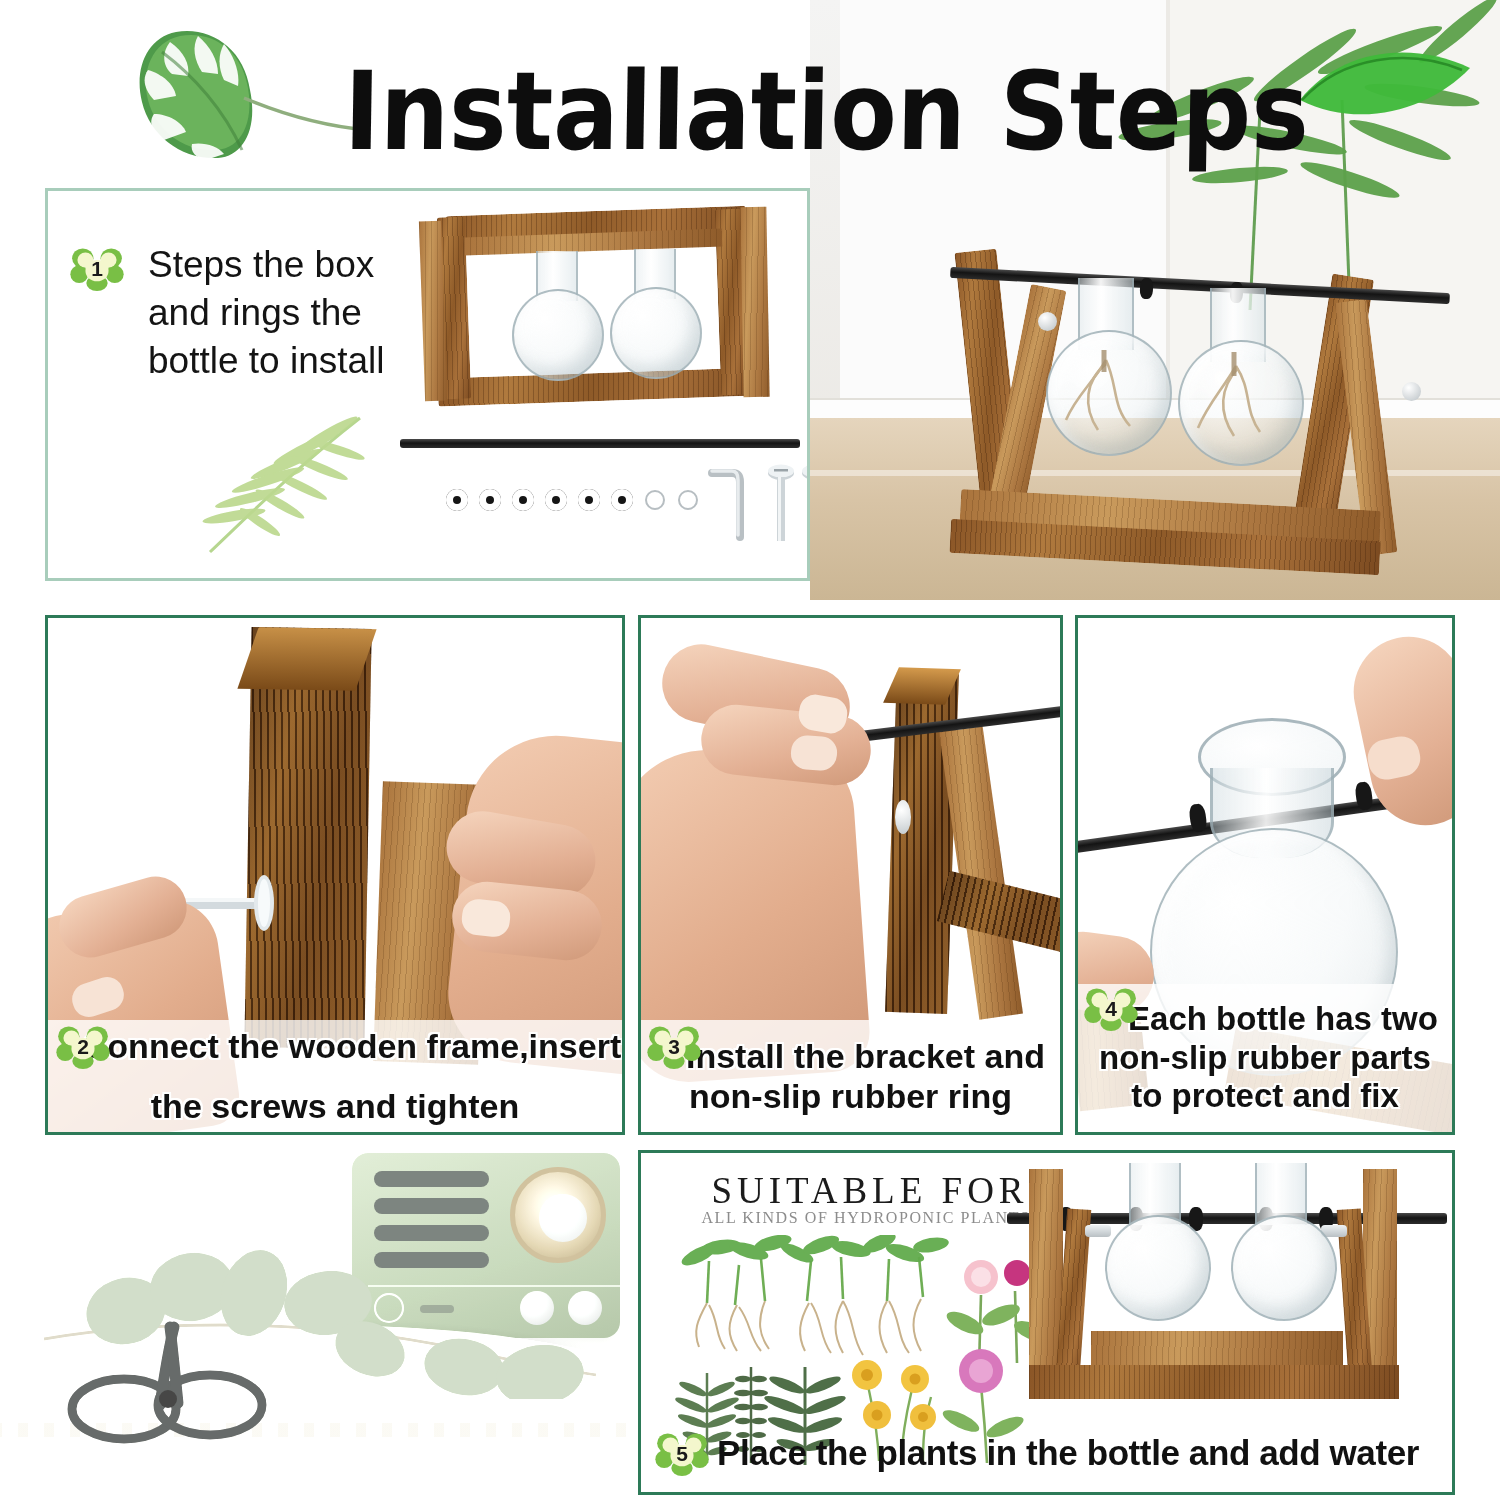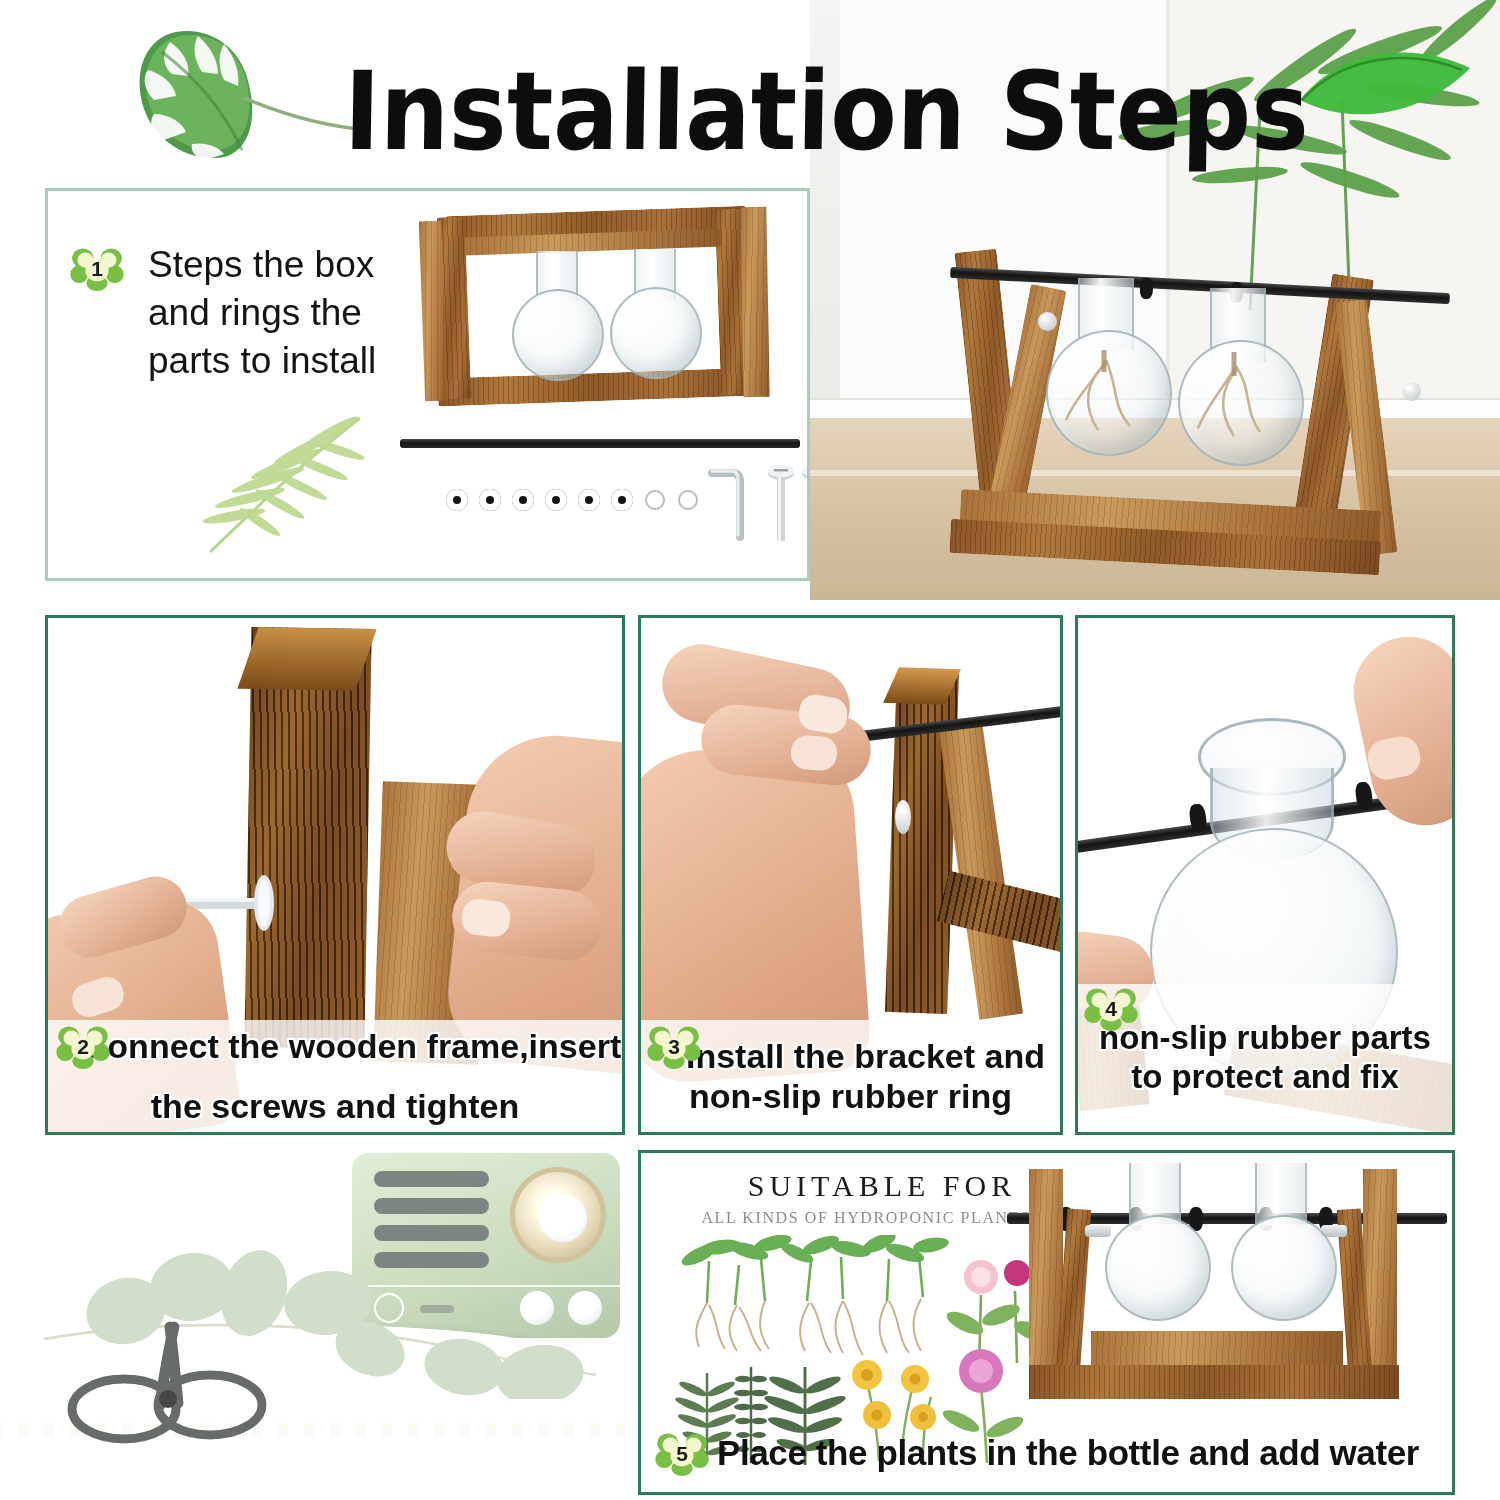--- a/index.html
+++ b/index.html
@@ -220,21 +220,21 @@
             <ellipse cx="43" cy="18" rx="9" ry="8.5"></ellipse>
           <ellipse cx="30" cy="30" rx="13" ry="12"></ellipse>
         </g>
       </svg>
       <span class="num">1</span>
     </div>
 
     <div class="cap-plain" style="left:100px; top:50px; width:300px;">
       <div>Steps the box</div>
       <div>and rings the</div>
-      <div>parts to install</div>
+      <div>bottle to install</div>
     </div>
 
     <svg class="leaf-sprig" style="left:140px; top:215px;" width="190" height="150" viewBox="0 0 190 150">
       <path d="M22 146 C60 110 110 60 172 12" stroke="#b6d68f" stroke-width="3" fill="none"></path>
       <g fill="#bcd98f" opacity=".92">
         <ellipse cx="140" cy="28" rx="34" ry="5" transform="rotate(-30 140 28)"></ellipse>
         <ellipse cx="118" cy="42" rx="36" ry="5" transform="rotate(-26 118 42)"></ellipse>
         <ellipse cx="98" cy="58" rx="38" ry="5" transform="rotate(-22 98 58)"></ellipse>
         <ellipse cx="80" cy="74" rx="38" ry="5" transform="rotate(-18 80 74)"></ellipse>
         <ellipse cx="62" cy="92" rx="36" ry="5" transform="rotate(-14 62 92)"></ellipse>
@@ -406,20 +406,21 @@
                 border-left:3px solid rgba(150,168,175,.7);border-right:3px solid rgba(150,168,175,.7);
                 border-radius:0 0 40% 40%;"></div>
     <div class="bulb" style="left:72px;top:210px;width:248px;height:248px;"></div>
 
     <div class="finger" style="left:284px;top:18px;width:110px;height:190px;border-radius:55px;transform:rotate(-12deg);"></div>
     <div class="abs" style="left:290px;top:120px;width:52px;height:40px;border-radius:18px;background:#f6ddcc;transform:rotate(-12deg);"></div>
     <div class="finger" style="left:-34px;top:316px;width:110px;height:78px;border-radius:44px;transform:rotate(8deg);"></div>
 
     <div class="cap-overlay" style="bottom:0; height:148px; font-size:33px; line-height:1.18;">
       <span class="txt">
+        <span style="display:block;padding-left:36px;">Each bottle has two</span>
         <span style="display:block;">non-slip rubber parts</span>
         <span style="display:block;">to protect and fix</span>
       </span>
     </div>
     <div class="badge" style="left:6px; bottom:100px;">
       <svg viewBox="0 0 60 54">
         <g fill="#79bf45">
             <ellipse cx="14" cy="16" rx="12" ry="11"></ellipse>
             <ellipse cx="46" cy="16" rx="12" ry="11"></ellipse>
         <ellipse cx="10" cy="34" rx="10" ry="10"></ellipse>
@@ -479,22 +480,22 @@
       <ellipse cx="148" cy="92" rx="52" ry="30" fill="none" stroke="#5b6260" stroke-width="9"></ellipse>
       <path d="M98 92 C104 50 108 30 112 14" stroke="#5b6260" stroke-width="11" fill="none" stroke-linecap="round"></path>
       <path d="M116 90 C112 50 110 30 108 14" stroke="#5b6260" stroke-width="11" fill="none" stroke-linecap="round"></path>
       <circle cx="106" cy="86" r="9" fill="#41413f"></circle>
     </svg>
   </div>
 
   <div class="panel forest" style="left:638px; top:1150px; width:817px; height:345px;">
     <div class="abs" style="left:0;top:0;width:100%;height:100%;background:#fff;"></div>
 
-    <div class="abs" style="left:76px; top:16px; width:330px; text-align:center;
-                font-family:'Liberation Serif', serif; font-size:30px; letter-spacing:5px; color:#1b1b1b;">SUITABLE FOR</div>
+    <div class="abs" style="left:64px; top:16px; width:330px; text-align:center;
+                font-family:'Liberation Serif', serif; font-size:37px; letter-spacing:5px; color:#1b1b1b;">SUITABLE FOR</div>
     <div class="abs" style="left:42px; top:56px; width:366px; text-align:center;
                 font-family:'Liberation Serif', serif; font-size:16px; letter-spacing:1.6px; color:#8c8c8c;">ALL KINDS OF HYDROPONIC PLANTS</div>
 
     <svg class="abs" style="left:24px; top:82px;" width="390" height="230" viewBox="0 0 390 230">
 
       <g stroke="#6fae55" stroke-width="2.6" fill="none">
         <path d="M42 68 L44 26"></path>
           <path d="M70 70 L74 30"></path>
           <path d="M100 66 L96 24"></path>
         <path d="M142 66 L146 26"></path>

